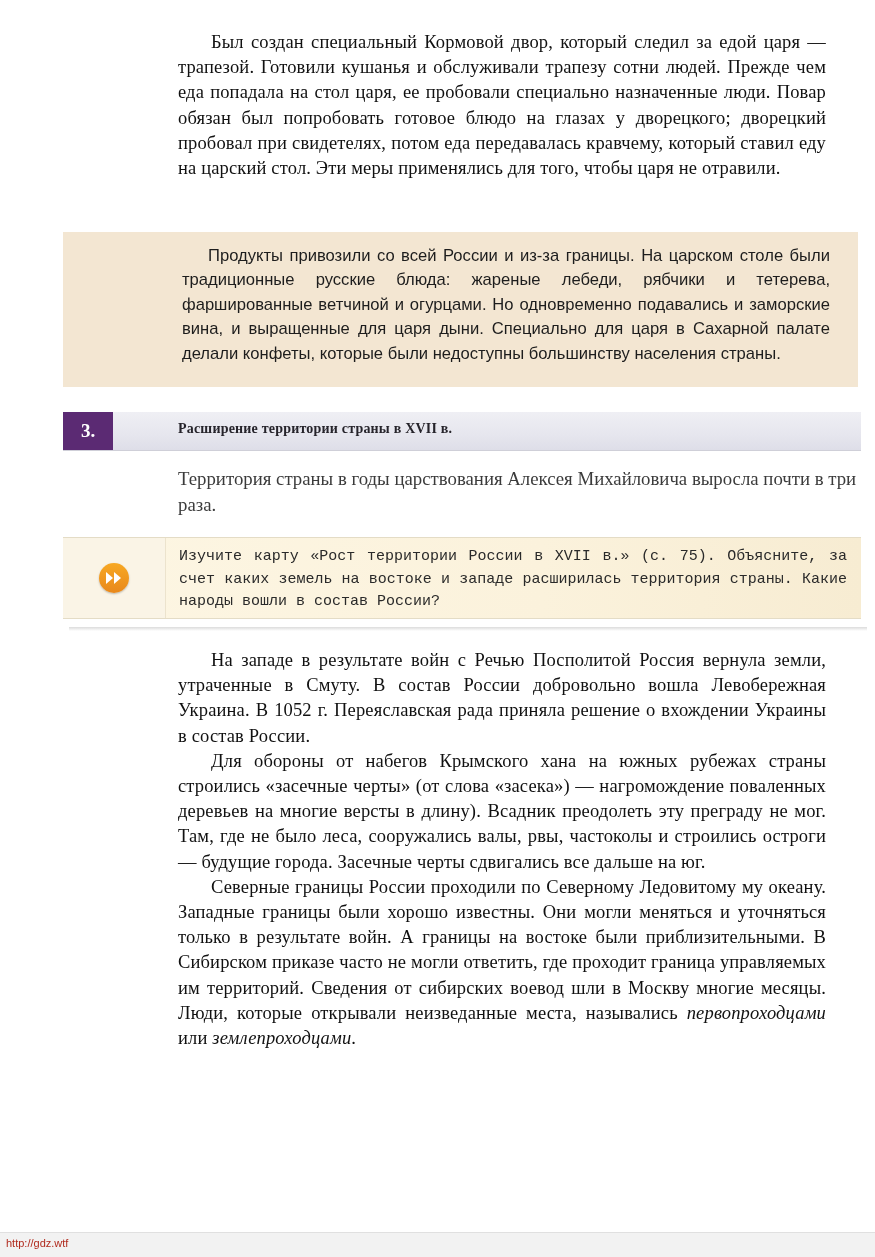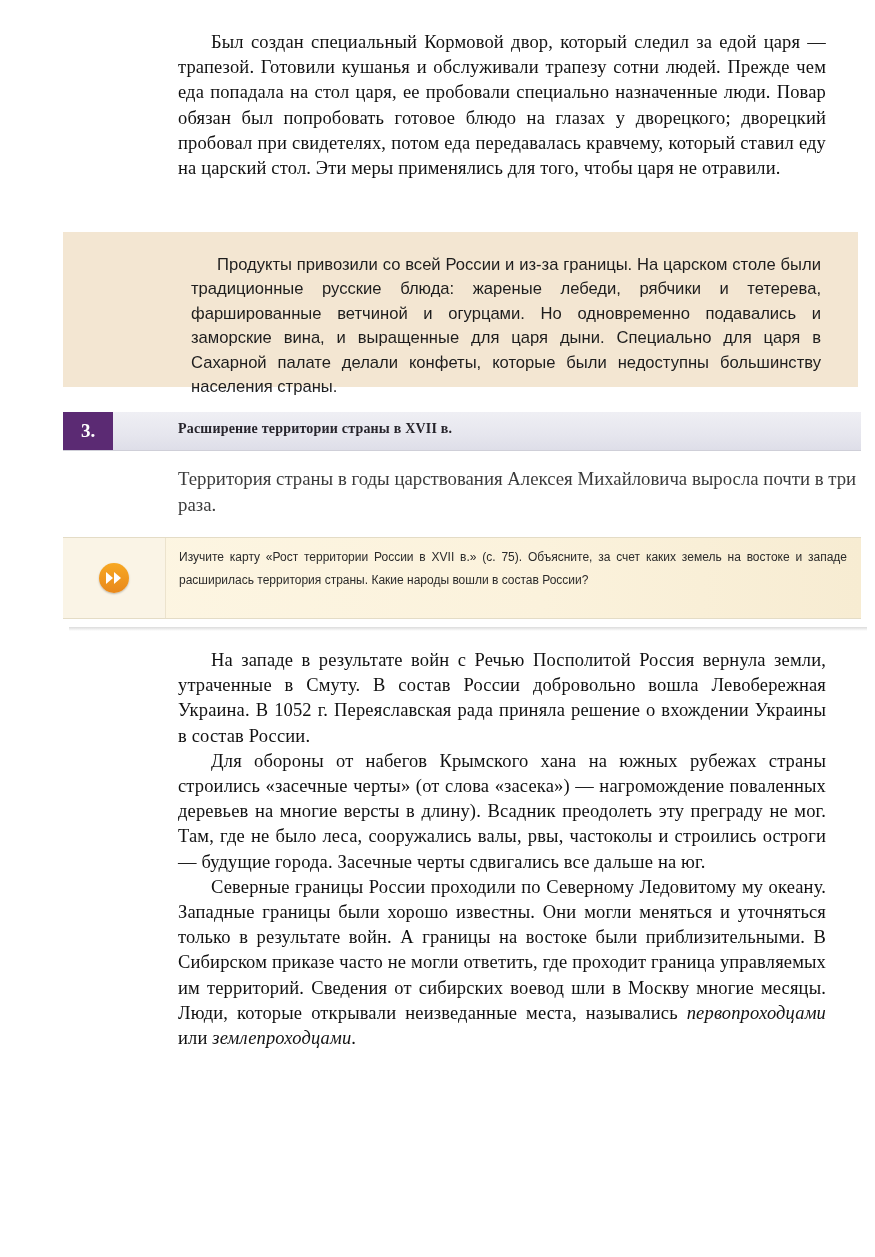--- a/index.html
+++ b/index.html
@@ -53,21 +53,21 @@
     height: 155px;
     background: #f3e6d2;
   }
   .beige-box .inner {
     position: absolute;
     left: 119px;
     top: 12px;
     width: 648px;
   }
   .beige-box p {
-    margin: 9px;
+    margin: 0;
     font-family: "Liberation Sans", sans-serif;
     font-size: 16.6px;
     line-height: 24.4px;
     text-align: justify;
     text-indent: 26px;
     color: #1d1d1d;
   }
 
   
   .section-block {
@@ -159,22 +159,22 @@
     border-left: 7px solid #ffffff;
   }
   .task-icon:before { left: 7px; }
   .task-icon:after  { left: 15px; }
 
   .task-text {
     position: absolute;
     left: 116px;
     top: 8px;
     width: 668px;
-    font-family: Liberation Sans, sans-serif;
-    font-size: 12px;
+    font-family: Liberation Mono, monospace;
+    font-size: 15px;
     line-height: 22.6px;
     color: #2a2a2a;
     text-align: justify;
   }
   .strip-shadow {
     position: absolute;
     left: 6px;
     top: 215px;
     width: 798px;
     height: 4px;
@@ -237,14 +237,17 @@
   </div>
 
   <div class="text-col" id="block-bottom">
     <p class="para">На западе в результате войн с Речью Посполитой Россия вернула земли, утраченные в Смуту. В состав России добровольно вошла Левобережная Украина. В 1052 г. Переяславская рада приняла решение о вхождении Украины в состав России.</p>
     <p class="para">Для обороны от набегов Крымского хана на южных рубежах страны строились «засечные черты» (от слова «засека») — нагромождение поваленных деревьев на многие версты в длину). Всадник преодолеть эту преграду не мог. Там, где не было леса, сооружались валы, рвы, частоколы и строились остроги — будущие города. Засечные черты сдвигались все дальше на юг.</p>
     <p class="para">
       <span>Северные границы России проходили по Северному Ледовитому му океану. Западные границы были хорошо известны. Они могли меняться и уточняться только в результате войн. А границы на востоке были приблизительными. В Сибирском приказе часто не могли ответить, где проходит граница управляемых им территорий. Сведения от сибирских воевод шли в Москву многие месяцы. Люди, которые открывали неизведанные места, назывались </span><span class="ital">первопроходцами</span><span> или </span><span class="ital">землепроходцами</span><span>.</span>
     </p>
   </div>
 
+  <div class="footer-bar">
+    <a class="footer-link" href="#">http://gdz.wtf</a>
+  </div>
 
 </div>
 
 </body></html>

